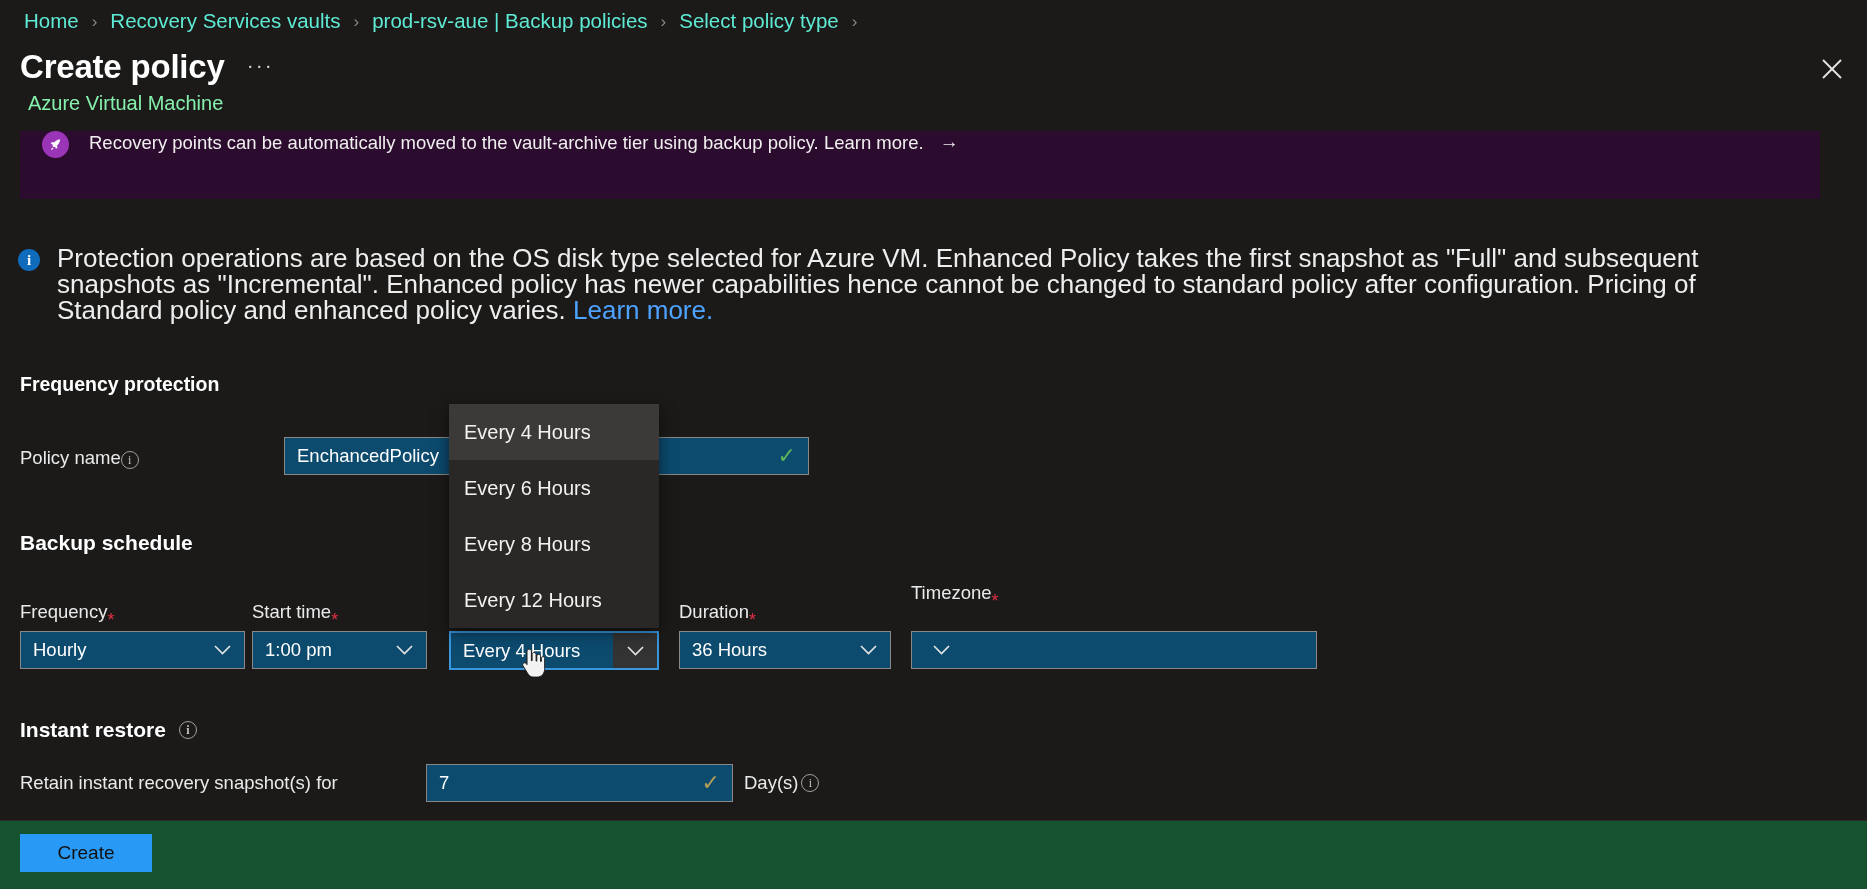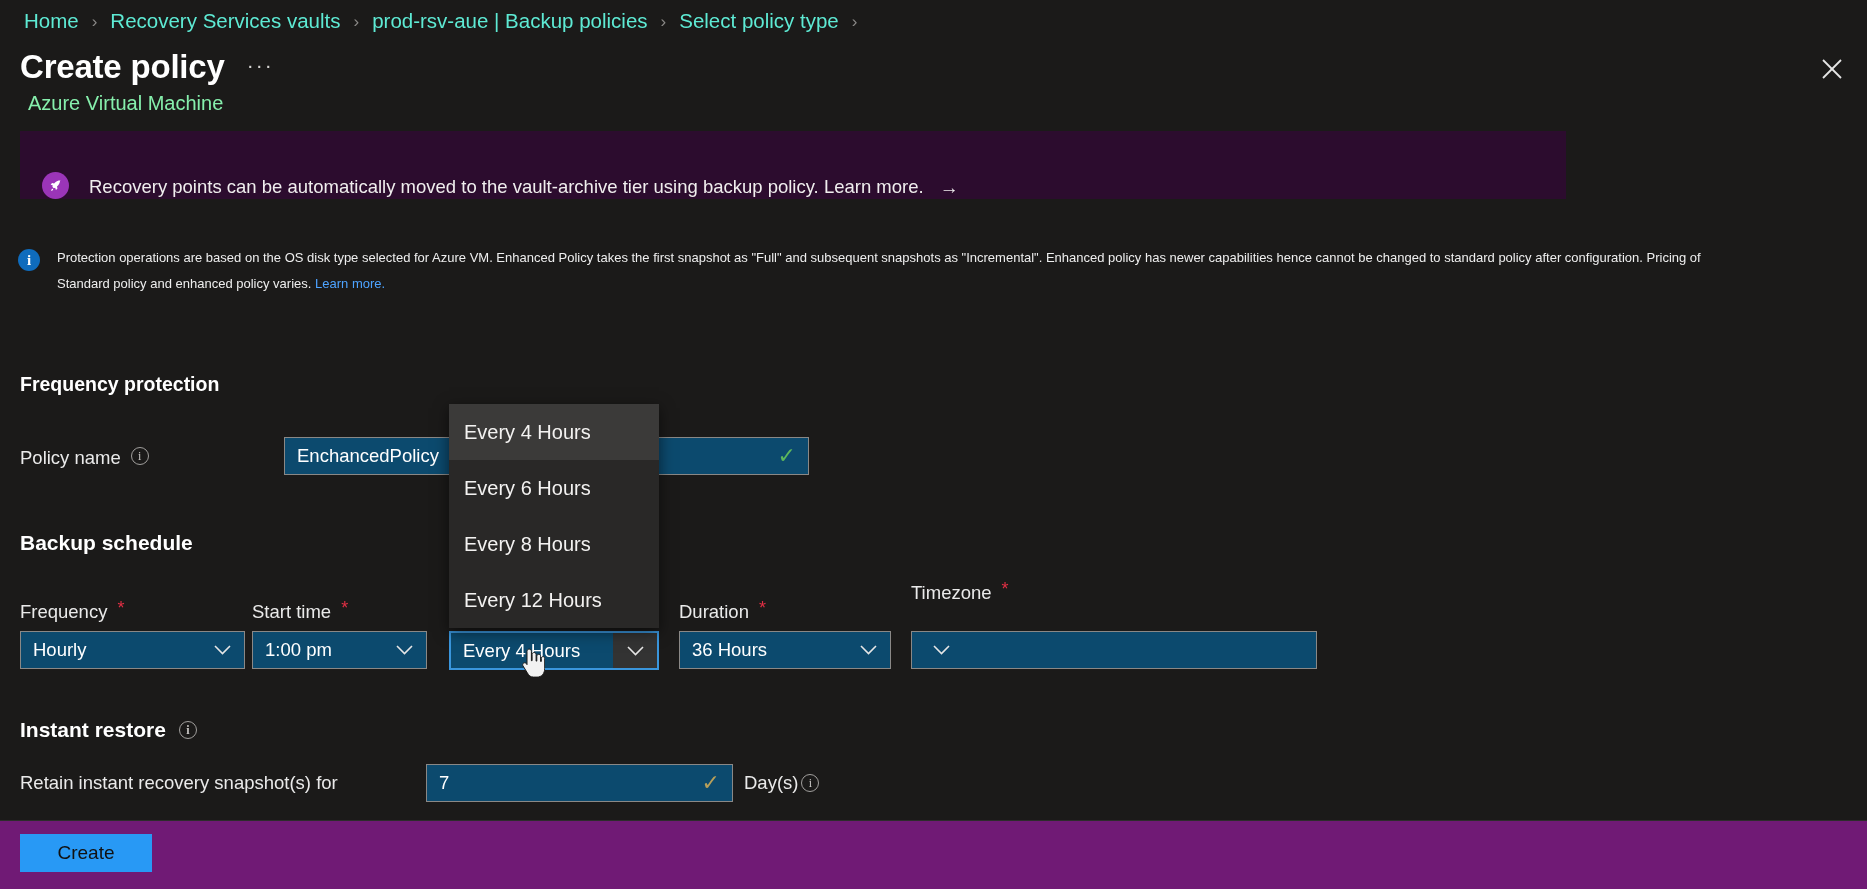--- a/index.html
+++ b/index.html
@@ -46,23 +46,23 @@
   }
   .close-btn {
     position: absolute; right: 18px; top: 52px;
     width: 34px; height: 34px; cursor: pointer;
     display: flex; align-items: center; justify-content: center;
   }
 
   
   .promo-banner {
     position: absolute; left: 20px; top: 131px;
-    width: 1546px; height: 68px;
+    width: 1800px; height: 68px;
     background: #2c0c2e;
-    display: flex; align-items: flex-end; padding-left: 22px;
+    display: flex; align-items: flex-start; padding-left: 22px;
   }
   .rocket-badge {
     width: 27px; height: 27px; border-radius: 50%;
     background: #9b35b8; flex: 0 0 auto;
     display: flex; align-items: center; justify-content: center;
     font-size: 14px; color: #ffffff;
   }
   .promo-text {
     margin-left: 20px; font-size: 18.5px; color: #f0eeee; line-height: 24px;
   }
@@ -76,37 +76,37 @@
     position: absolute; left: 18px; top: 245px; width: 1700px;
     display: flex; align-items: flex-start;
   }
   .info-icon {
     flex: 0 0 auto; width: 22px; height: 22px; border-radius: 50%;
     background: #0f6cbd; color: #ffffff; font-size: 15px; font-weight: 700;
     display: flex; align-items: center; justify-content: center;
     font-family: "Liberation Serif", serif; margin-top: 4px;
   }
   .info-text {
-    margin-left: 17px; font-size: 13px; line-height: 26px; color: #eeeeee;
+    margin-left: 17px; font-size: 26px; line-height: 26px; color: #eeeeee;
     max-width: 1660px;
   }
   .inline-link { color: #4da3ff; text-decoration: none; cursor: pointer; }
 
   
   .section-head {
     position: absolute; font-size: 19.5px; font-weight: 700; color: #ffffff;
   }
   .sec-enhanced { left: 20px; top: 373px; }
   .sec-schedule { left: 20px; top: 531px; font-size: 21px; font-weight: 600; }
   .sec-instant  { left: 20px; top: 718px; font-size: 21px; font-weight: 600;
                   display: flex; align-items: center; gap: 13px; }
 
   .field-label {
     position: absolute; font-size: 18.5px; color: #eaeaea;
-    display: flex; align-items: flex-start; gap: 10px; white-space: nowrap;
+    display: flex; align-items: flex-end; white-space: nowrap;
   }
   .req-star { color: #e02f44; font-size: 18px; line-height: 10px; transform: translateY(2px); }
 
   .info-circle {
     width: 18px; height: 18px; border-radius: 50%;
     border: 1px solid #a19f9d; color: #c8c6c4;
     font-size: 12px; display: inline-flex; align-items: center;
     justify-content: center; font-family: "Liberation Serif", serif;
     cursor: pointer; flex: 0 0 auto;
   }
@@ -158,21 +158,21 @@
 
   
   .cursor {
     position: absolute; left: 519px; top: 648px; z-index: 60;
     pointer-events: none;
   }
 
   
   .footer {
     position: absolute; left: 0; bottom: 0; width: 1867px; height: 69px;
-    background: #701a75; border-top: 1px solid #2d2c2b;
+    background: #14532d; border-top: 1px solid #2d2c2b;
   }
   .primary-btn {
     position: absolute; left: 20px; top: 13px;
     min-width: 132px; height: 38px; background: #2899f5; color: #111111;
     border: none; font-size: 19px; font-family: "Liberation Sans", sans-serif;
     cursor: pointer; display: flex; align-items: center; justify-content: center;
   }
 </style>
 </head>
 <body>

